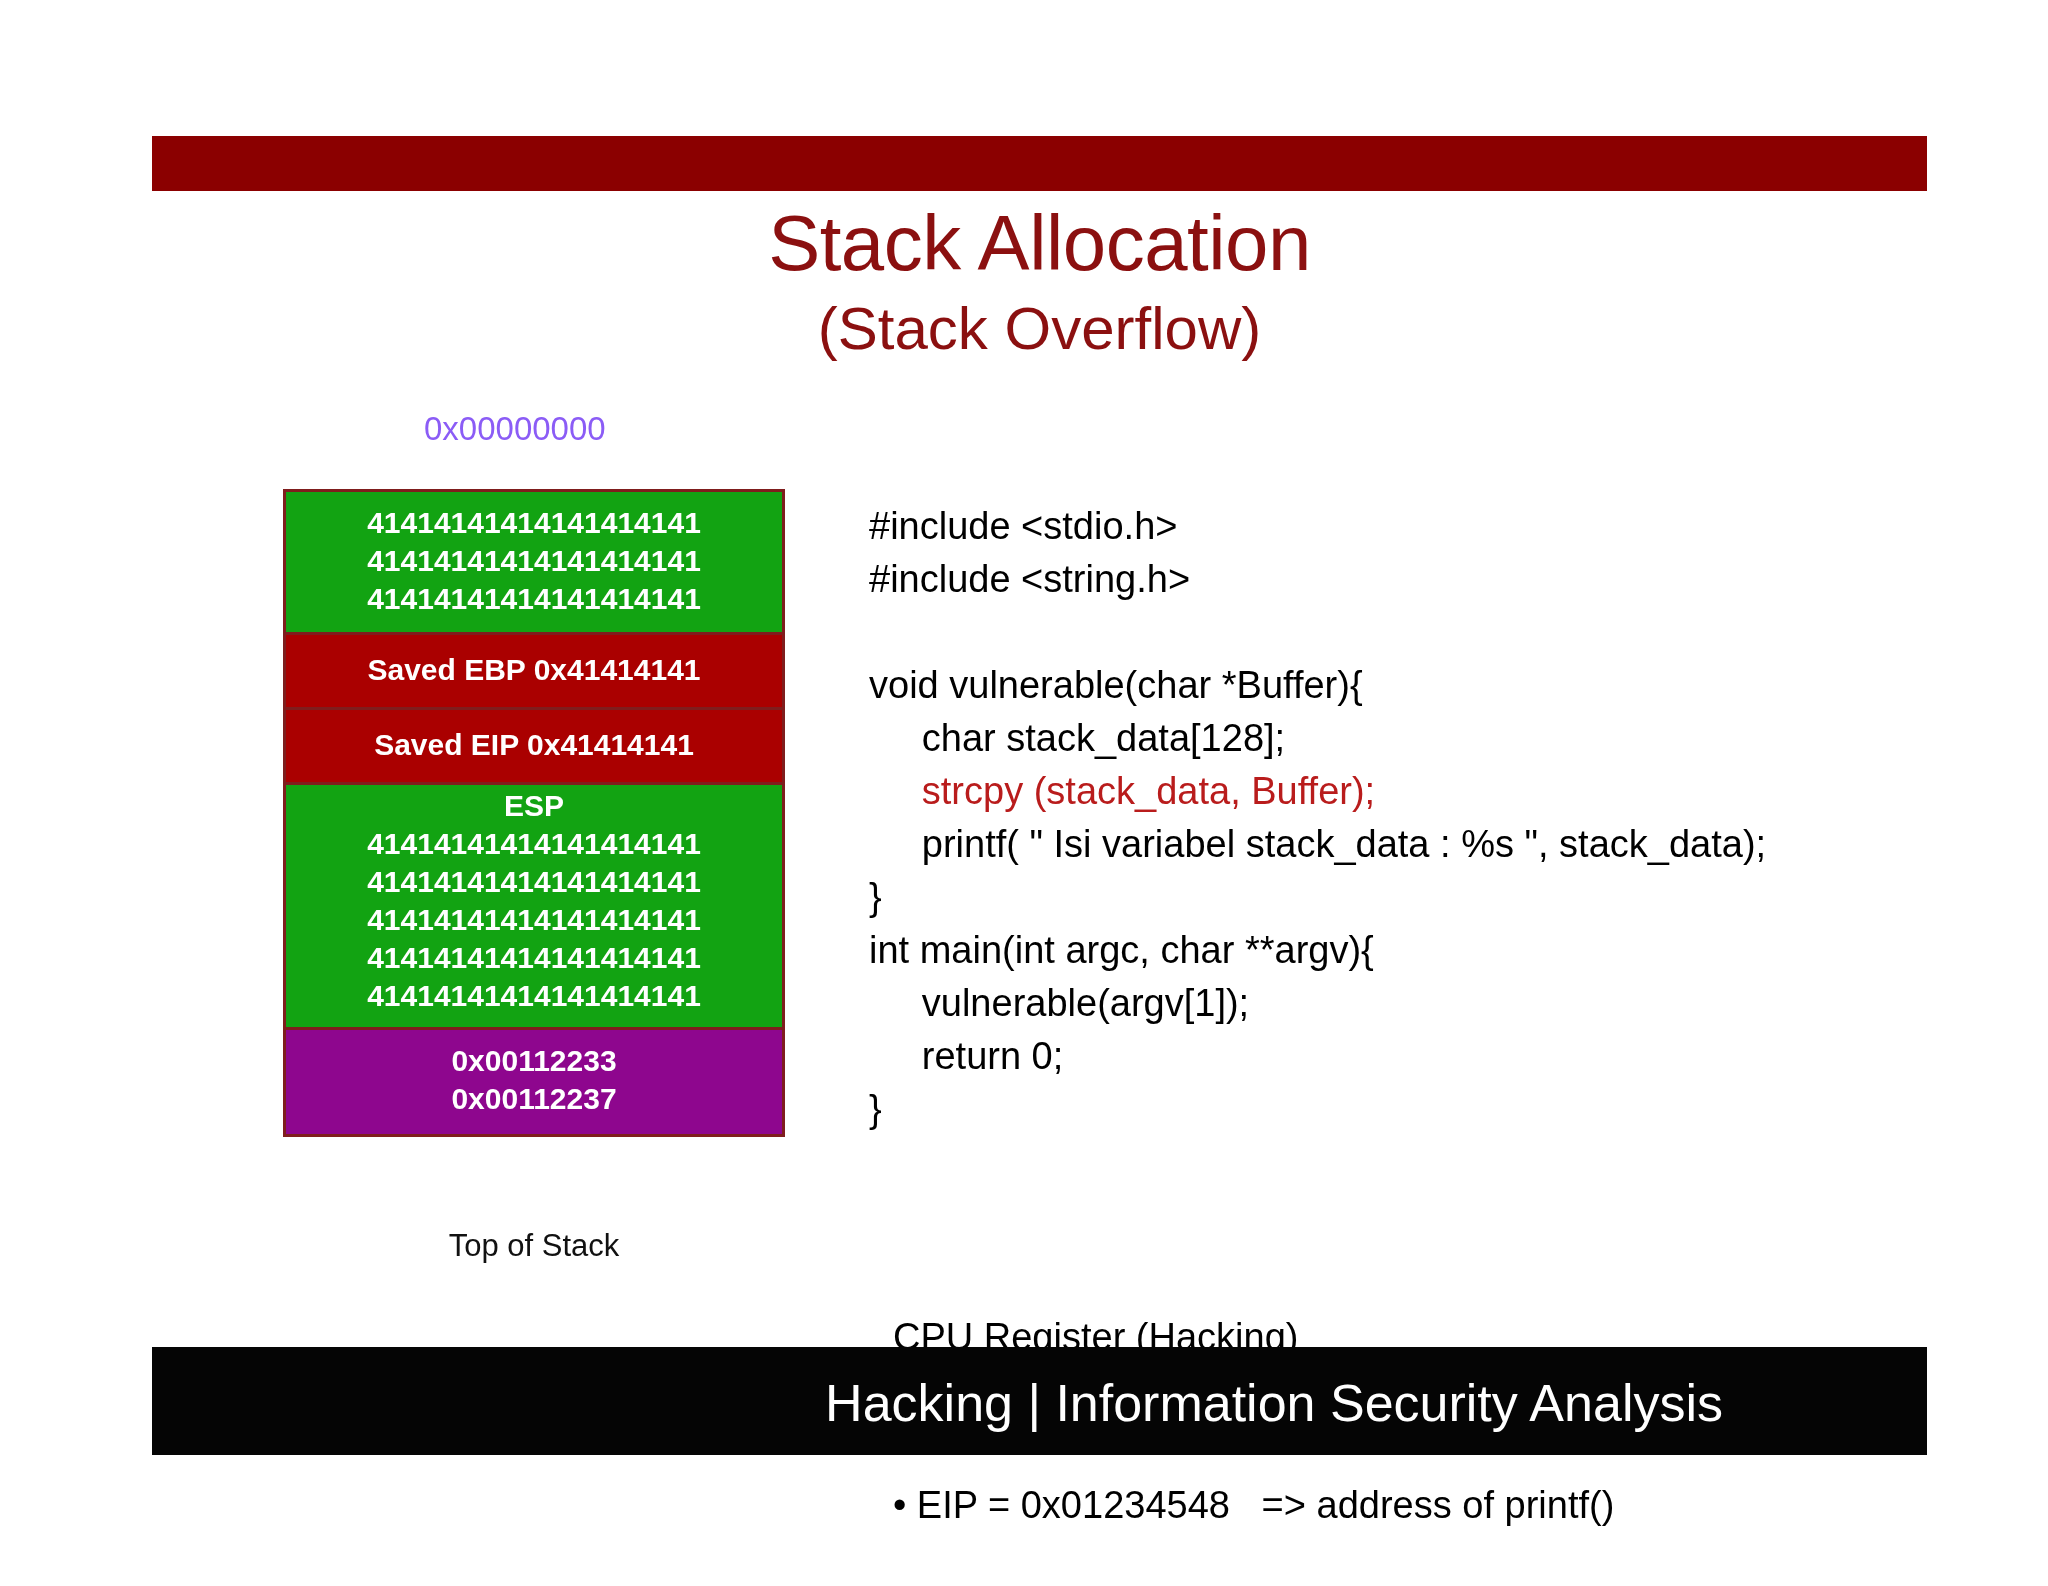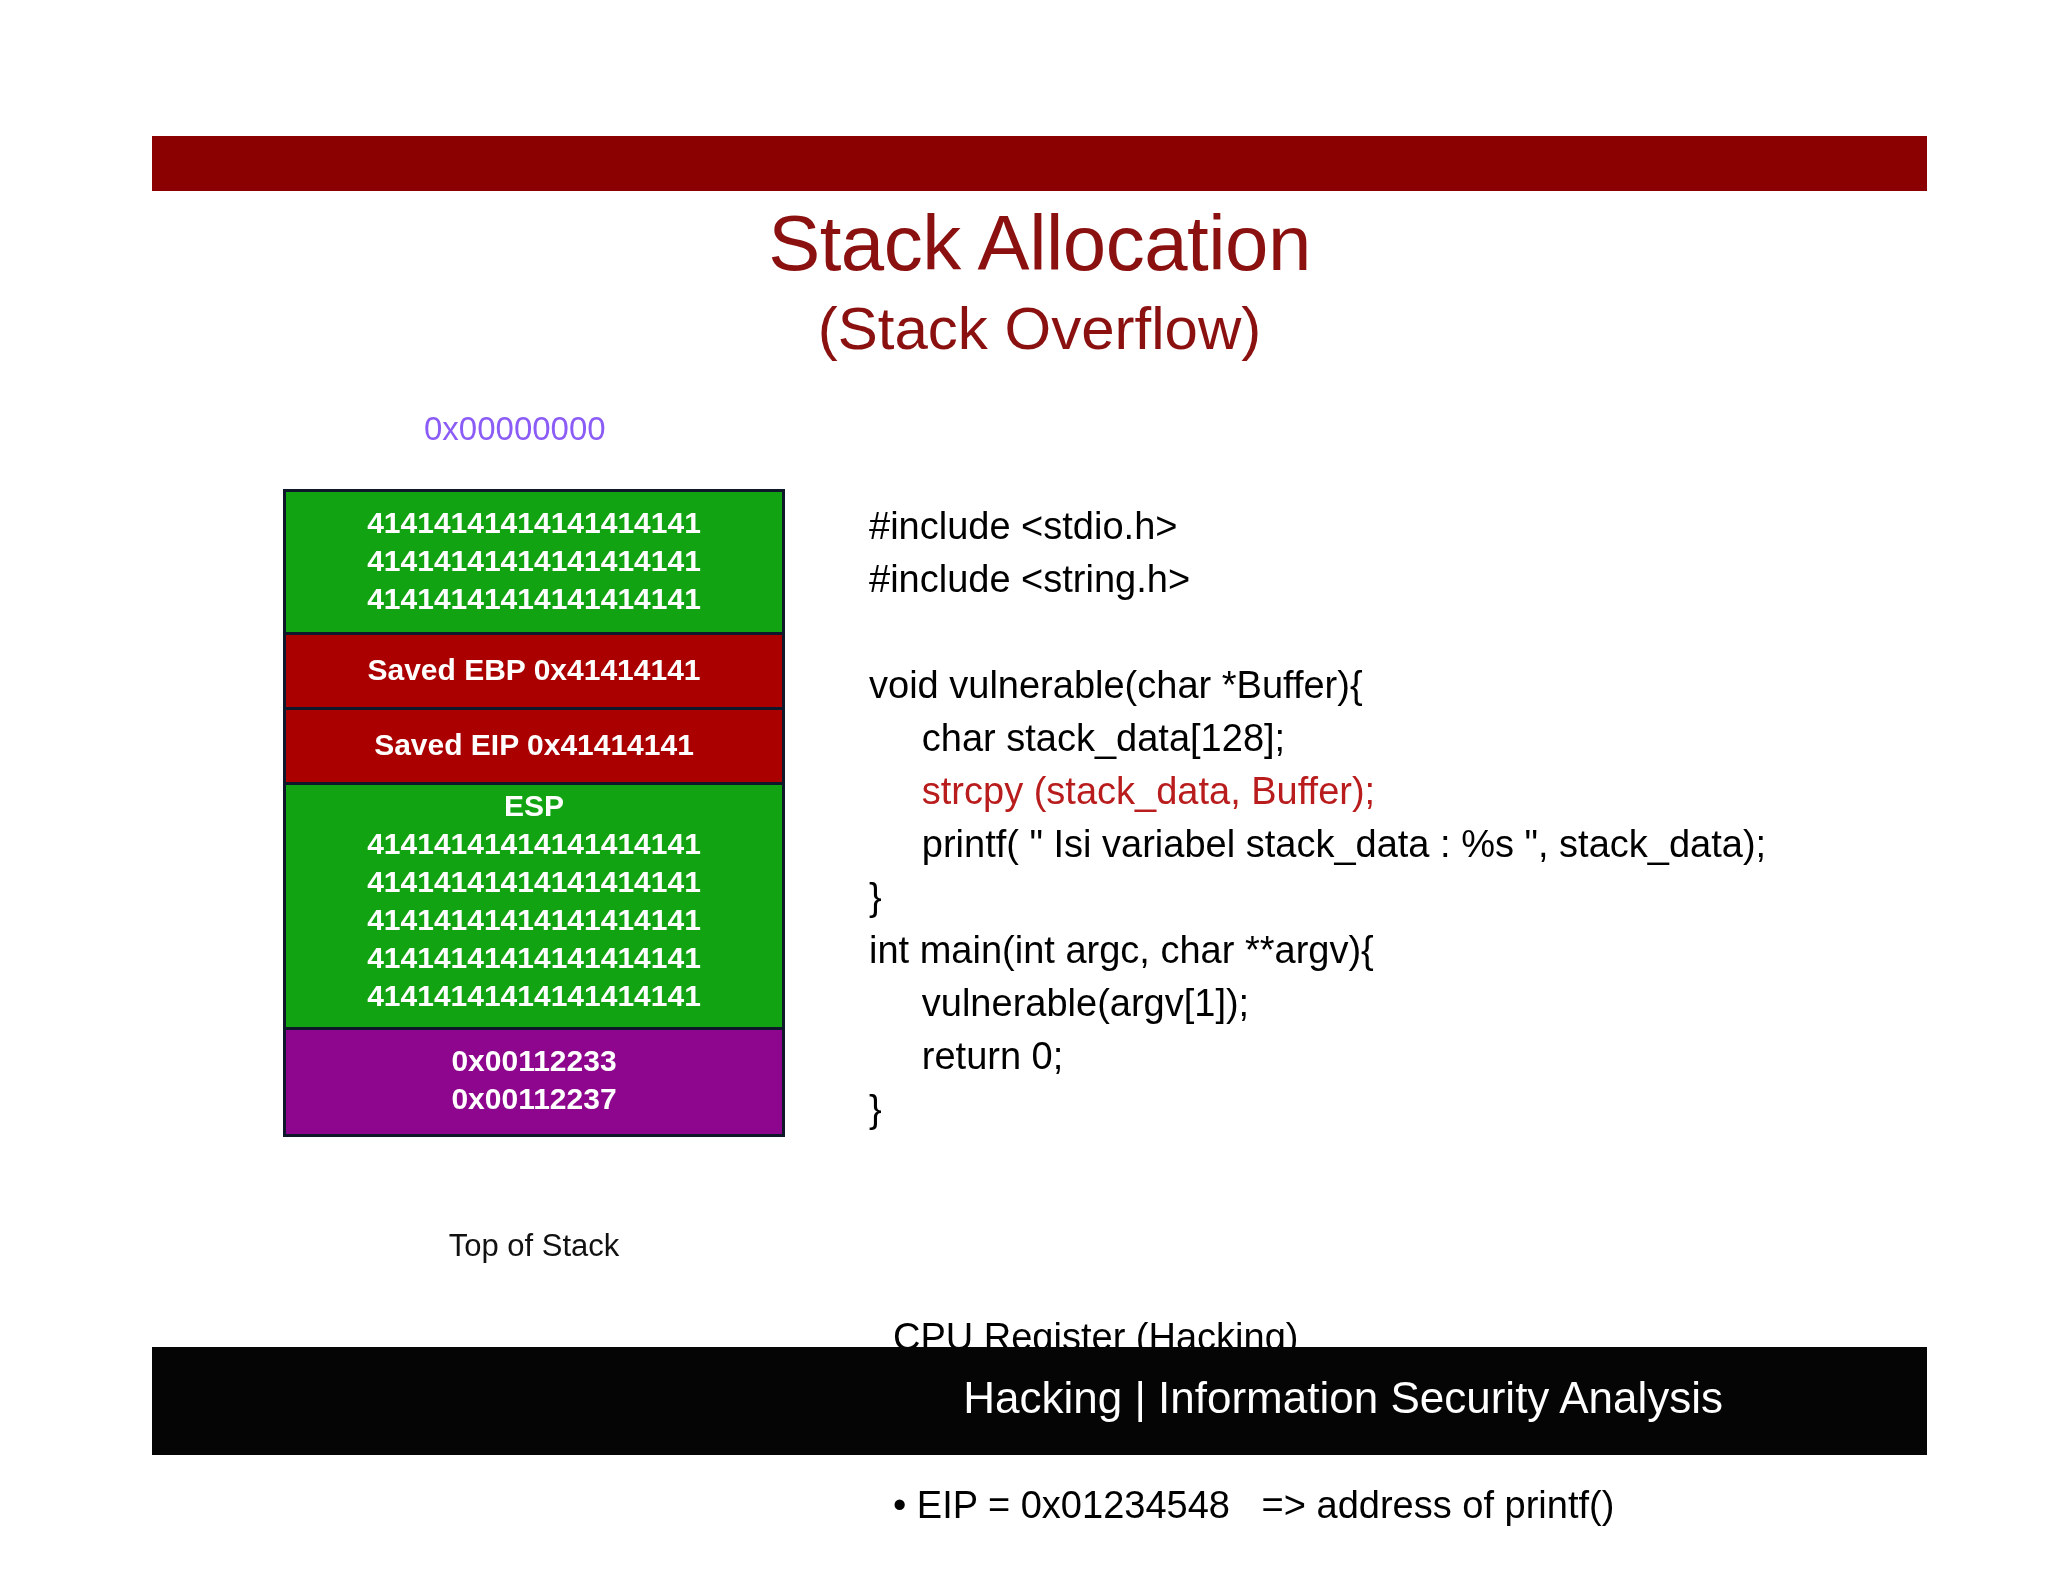--- a/index.html
+++ b/index.html
@@ -67,21 +67,21 @@
 
   
   #stack-diagram {
     position: absolute;
     left: 283px;
     top: 489px;
     width: 502px;
   }
   .stack-cell {
     box-sizing: border-box;
-    border: 3px solid #0f172a;
+    border: 3px solid #7f1d1d;
     margin-top: -3px;
     text-align: center;
     font-weight: bold;
     color: #ffffff;
     font-family: "Liberation Sans", sans-serif;
   }
   .stack-cell:first-child { margin-top: 0; }
   .cell-green  { background: #12A312; }
   .cell-red    { background: #AA0000; }
   .cell-purple { background: #8E068E; }
@@ -147,21 +147,21 @@
     left: 152px;
     top: 1347px;
     width: 1775px;
     height: 108px;
     background: #050505;
   }
   #footer-text {
     position: absolute;
     right: 60px;
     top: 1373px;
-    font-size: 44px;
+    font-size: 52px;
     color: #ffffff;
     white-space: nowrap;
   }
 </style>
 </head>
 <body>
 
 <div id="slide">
 
   <div id="top-banner"></div>

